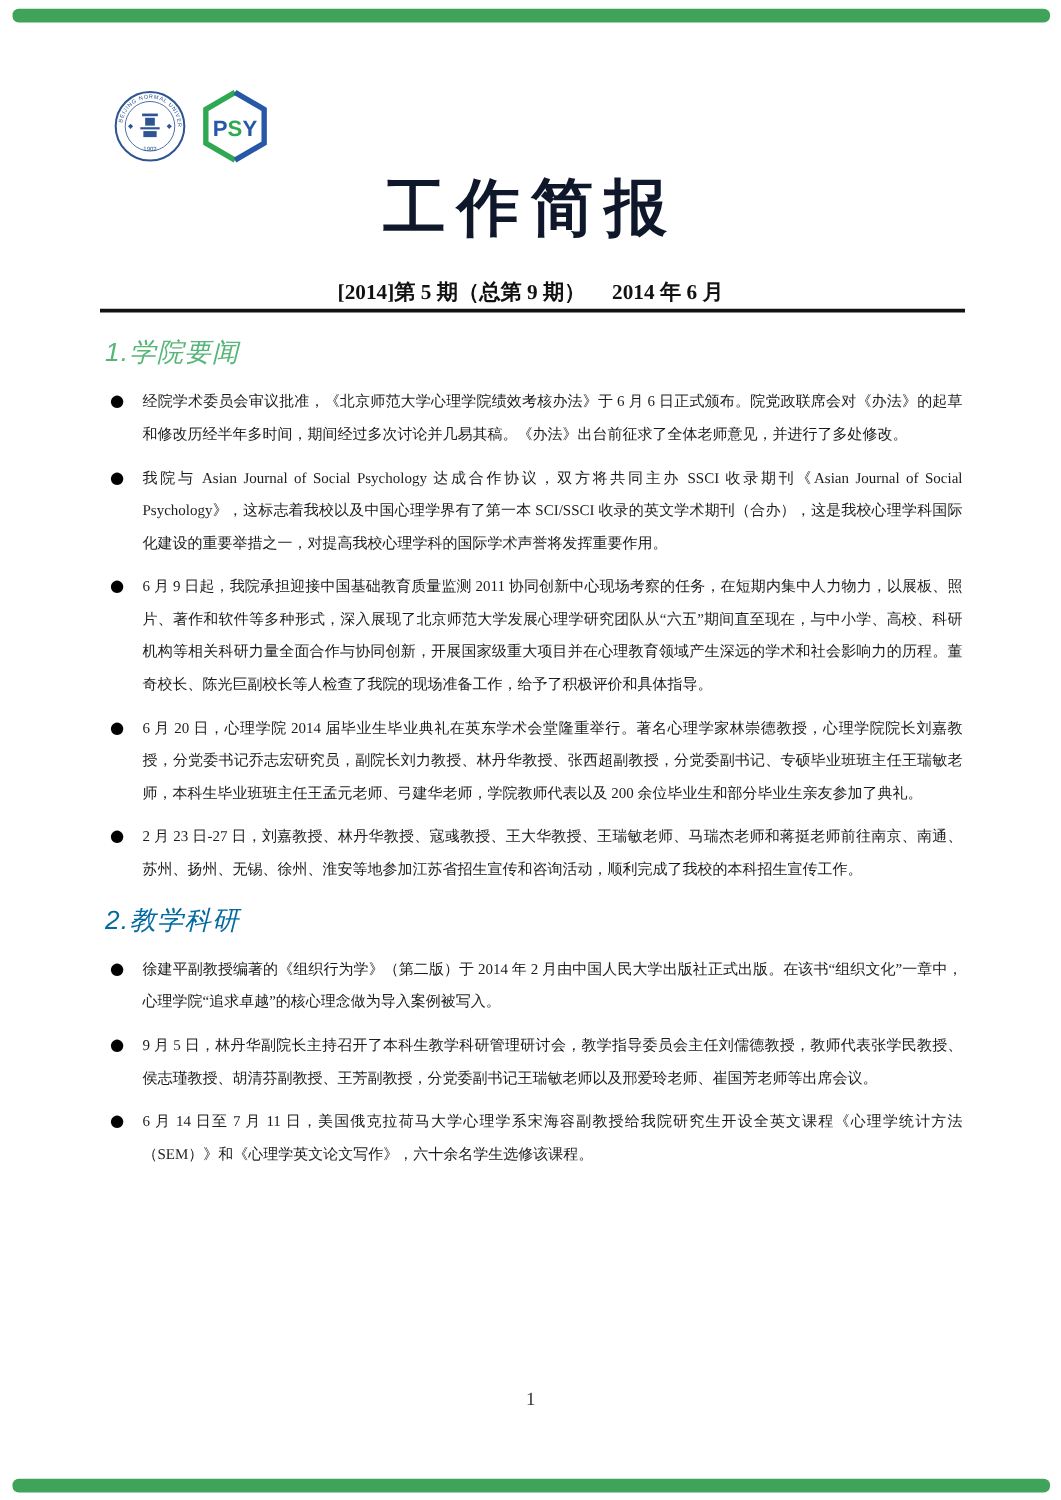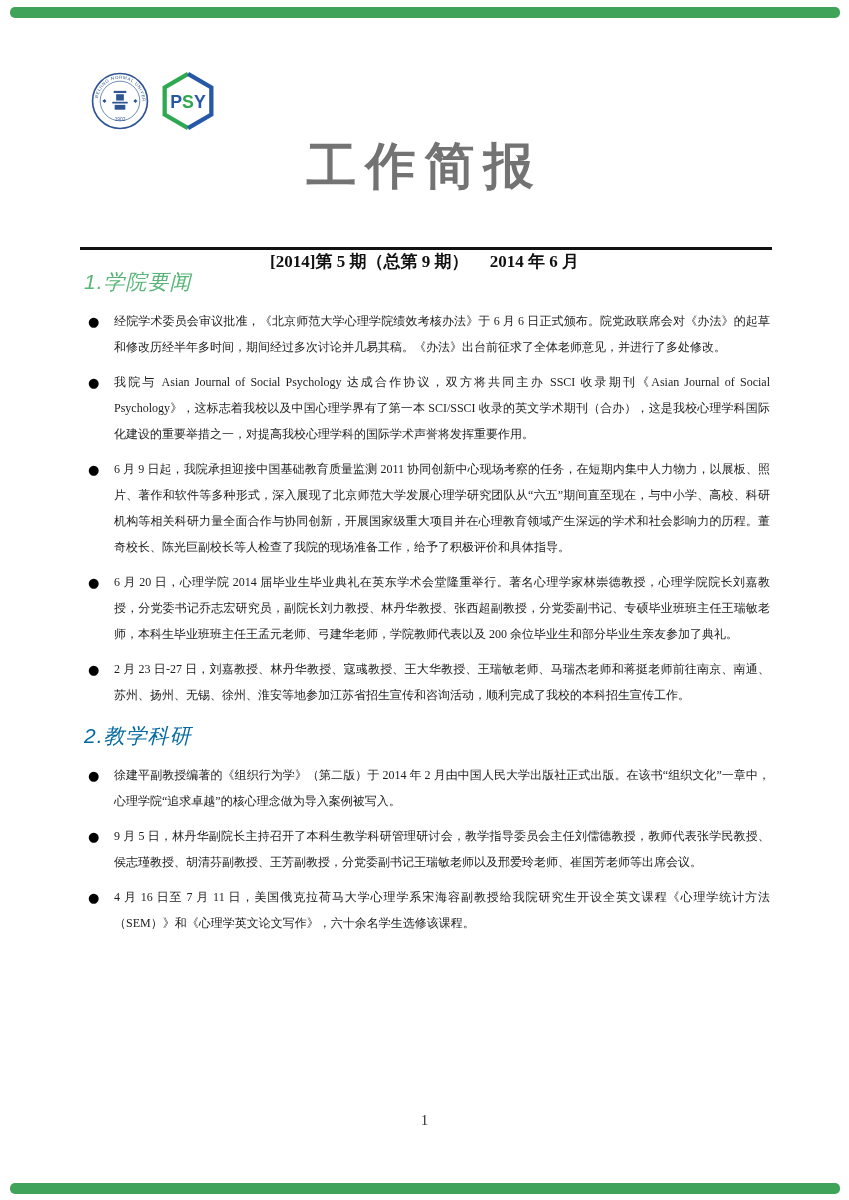--- a/index.html
+++ b/index.html
@@ -26,21 +26,20 @@
   }
   .doc-title {
     position:absolute; left:0; top:133px; width:100%;
     text-align:center; font-size:50px; font-weight:bold; letter-spacing:9px;
     margin:0;
   }
   .issue-line {
     position:absolute; left:0; top:222px; width:100%;
     text-align:center; font-size:17px; font-weight:bold; color:#111;
     white-space:pre;
-    margin-top:28px;
   }
   .header-rule {
     position:absolute; left:80px; right:77px; top:247px; height:3px;
     background:#121212; border:none; margin:0;
   }
 
   .content {
     position:absolute; left:84px; right:79px; top:258px;
   }
   .sec-heading {
@@ -99,21 +98,21 @@
         <path d="M30,3 L5,17.5 L5,46.5 L30,61" fill="none" stroke="#2fa852" stroke-width="4.6" stroke-linejoin="miter"></path>
         <path d="M30,3 L55,17.5 L55,46.5 L30,61" fill="none" stroke="#2758a8" stroke-width="4.6" stroke-linejoin="miter"></path>
         <text x="30" y="40" text-anchor="middle" font-size="19" font-weight="bold" font-family="Liberation Sans, sans-serif">
           <tspan id="psy-l1" fill="#2758a8">P</tspan><tspan id="psy-l2" fill="#2fa852">S</tspan><tspan id="psy-l3" fill="#2758a8">Y</tspan>
         </text>
       </svg>
     </span>
   </div>
 
 
-  <h1 class="doc-title" style="color: #737373;">工作简报</h1>
+  <h1 class="doc-title" style="color: #0f172a;">工作简报</h1>
 
   <div class="issue-line">[2014]第 5 期（总第 9 期）　 2014 年 6 月</div>
 
   <hr class="header-rule" style="background: rgb(18, 18, 18);">
 
   <main class="content" id="sections">
   <section>
     <h2 class="sec-heading" style="color: rgb(88, 181, 120);">1.学院要闻</h2>
     <ul class="bullets">
   <li class="bullet-item">
@@ -151,21 +150,21 @@
     <span class="txt">徐建平副教授编著的《组织行为学》（第二版）于 2014 年 2 月由中国人民大学出版社正式出版。在该书“组织文化”一章中，心理学院“追求卓越”的核心理念做为导入案例被写入。</span>
   </li>
 
   <li class="bullet-item">
     <span class="dot">●</span>
     <span class="txt">9 月 5 日，林丹华副院长主持召开了本科生教学科研管理研讨会，教学指导委员会主任刘儒德教授，教师代表张学民教授、侯志瑾教授、胡清芬副教授、王芳副教授，分党委副书记王瑞敏老师以及邢爱玲老师、崔国芳老师等出席会议。</span>
   </li>
 
   <li class="bullet-item">
     <span class="dot">●</span>
-    <span class="txt">4 月 16 日至 7 月 11 日，美国俄克拉荷马大学心理学系宋海容副教授给我院研究生开设全英文课程《心理学统计方法（SEM）》和《心理学英文论文写作》，六十余名学生选修该课程。</span>
+    <span class="txt">6 月 14 日至 7 月 11 日，美国俄克拉荷马大学心理学系宋海容副教授给我院研究生开设全英文课程《心理学统计方法（SEM）》和《心理学英文论文写作》，六十余名学生选修该课程。</span>
   </li>
 </ul>
   </section>
 </main>
 
   <div class="page-number">1</div>
 
   <div class="decor-bar bottom" style="background: rgb(63, 164, 90);"></div>
 </div>
 

